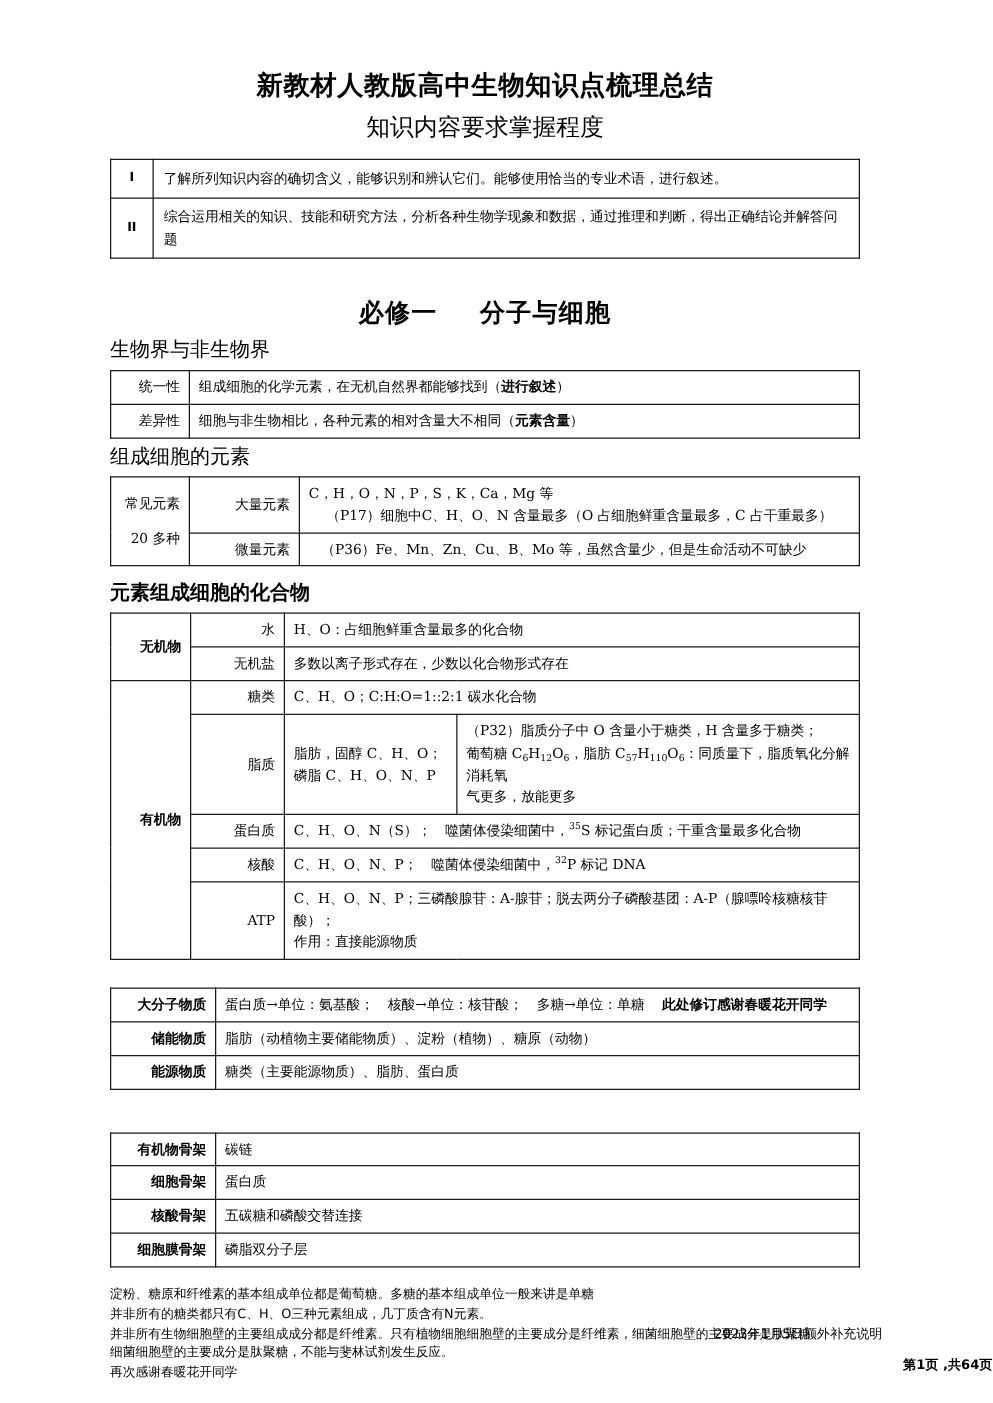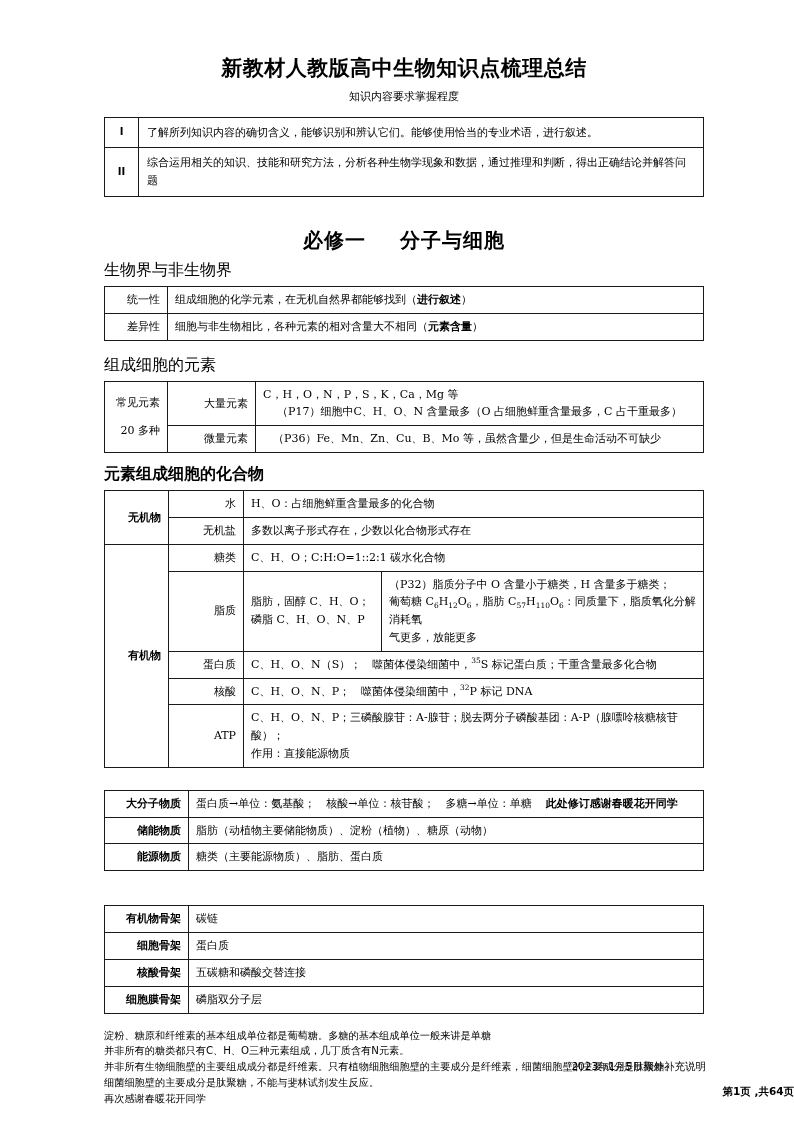--- a/index.html
+++ b/index.html
@@ -11,41 +11,41 @@
   body {
     width: 794px;
     height: 1122px;
     position: relative;
     font-family: "DejaVu Serif", "Liberation Serif", serif;
     color: #000000;
     -webkit-font-smoothing: antialiased;
   }
   .page {
     position: absolute;
-    left: 16px; top: 0;
+    left: 0; top: 0;
     width: 776px;
     height: 1122px;
     box-sizing: border-box;
     padding: 0 88px;
   }
 
   
   .doc-title {
     text-align: center;
     font-size: 21px;
     font-weight: bold;
     font-family: "DejaVu Sans", "Liberation Sans", sans-serif;
     letter-spacing: 0.5px;
     margin: 0;
     padding-top: 55px;
     line-height: 1.3;
   }
   .doc-subtitle {
     text-align: center;
-    font-size: 11px;
+    font-size: 19px;
     font-weight: normal;
     font-family: "DejaVu Serif", "Liberation Serif", serif;
     margin: 0;
     padding-top: 8px;
     line-height: 1.3;
   }
   .book-title {
     text-align: center;
     font-size: 20px;
     font-weight: bold;
@@ -179,21 +179,21 @@
         <td class="c-mid serif">统一性</td>
         <td class="serif"><span>组成细胞的化学元素，在无机自然界都能够找到（</span><span class="b">进行叙述</span><span>）</span></td>
       </tr>
       <tr>
         <td class="c-mid serif">差异性</td>
         <td class="serif"><span>细胞与非生物相比，各种元素的相对含量大不相同（</span><span class="b">元素含量</span><span>）</span></td>
       </tr>
     </tbody>
   </table>
 
-  <div class="sub-label" style="margin-top:14px">组成细胞的元素</div>
+  <div class="sub-label" style="margin-top:4px">组成细胞的元素</div>
 
   <table>
     <colgroup>
         <col style="width:63px">
         <col style="width:88px">
         <col>
       </colgroup>
     <tbody>
       <tr>
         <td rowspan="2" class="c-mid serif">

